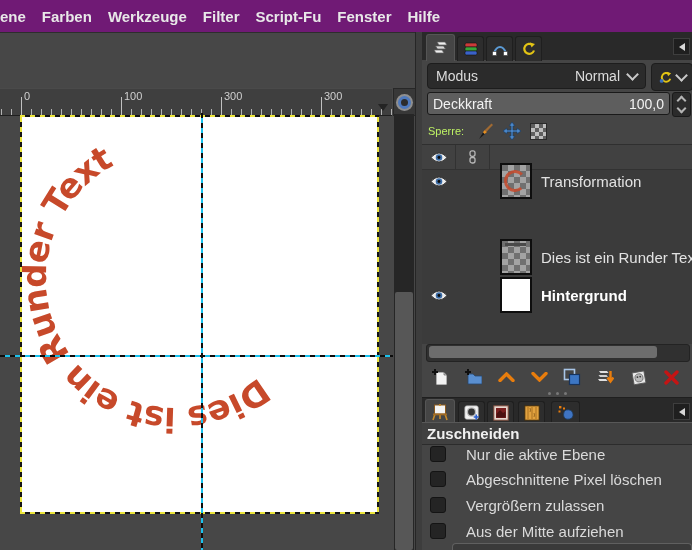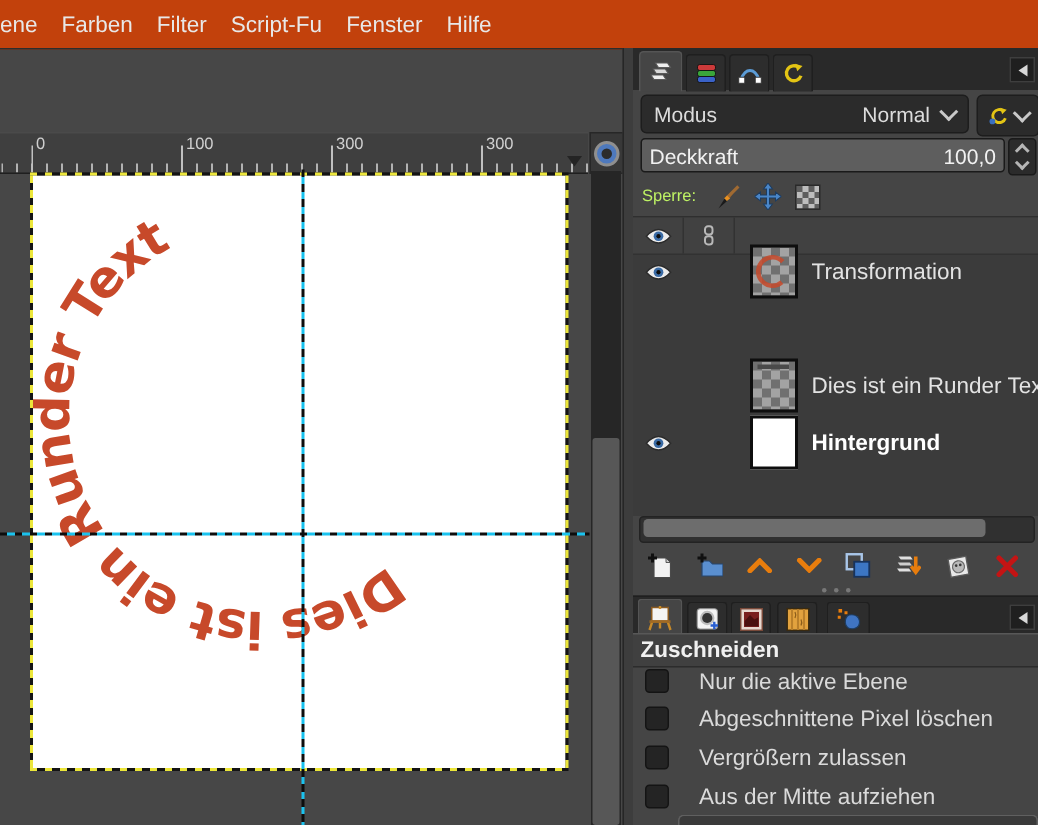--- a/index.html
+++ b/index.html
@@ -1,22 +1,22 @@
 <!DOCTYPE html>
 <html><head>
 <meta charset="utf-8">
 <style>
   html,body{margin:0;padding:0;background:#222;}
   #app{position:relative;width:692px;height:550px;background:#474747;overflow:hidden;
        font-family:"Liberation Sans",sans-serif;color:#e2e2e2;-webkit-font-smoothing:antialiased;}
   .abs{position:absolute;}
 
   
-  #menubar{left:0;top:0;width:692px;height:32px;background:#c2410c;border-bottom:1px solid #2d2d2d;
-           display:flex;align-items:center;font-size:15px;color:#e8e8e8;}
+  #menubar{left:0;top:0;width:692px;height:32px;background:#701a75;border-bottom:1px solid #2d2d2d;
+           display:flex;align-items:center;font-size:15px;color:#e8e8e8;font-weight:bold;}
   .menu-item{padding:0 8px;cursor:default;}
   .menu-item:first-child{padding-left:0;}
 
   
   #ruler-h{left:0;top:88px;width:392px;height:26px;background:#3f3f3f;
            border-top:1px solid #4a4a4a;border-bottom:1px solid #1f1f1f;
            background-image:
              repeating-linear-gradient(to right,#c0c0c0 0 1px,transparent 1px 100px),
              repeating-linear-gradient(to right,#b2b2b2 0 1px,transparent 1px 10px);
            background-size:100% 18px,100% 6px;
@@ -124,20 +124,21 @@
   svg{display:block;}
 </style>
 </head>
 <body>
 
 <div id="app">
 
   <div id="menubar" class="abs">
     <span class="menu-item">ene</span>
     <span class="menu-item">Farben</span>
+    <span class="menu-item">Werkzeuge</span>
     <span class="menu-item">Filter</span>
     <span class="menu-item">Script-Fu</span>
     <span class="menu-item">Fenster</span>
     <span class="menu-item">Hilfe</span>
   </div>
 
   <div id="ruler-h" class="abs">
     <span class="ruler-num" style="left:24px">0</span>
     <span class="ruler-num" style="left:124px">100</span>
     <span class="ruler-num" style="left:224px">300</span>

